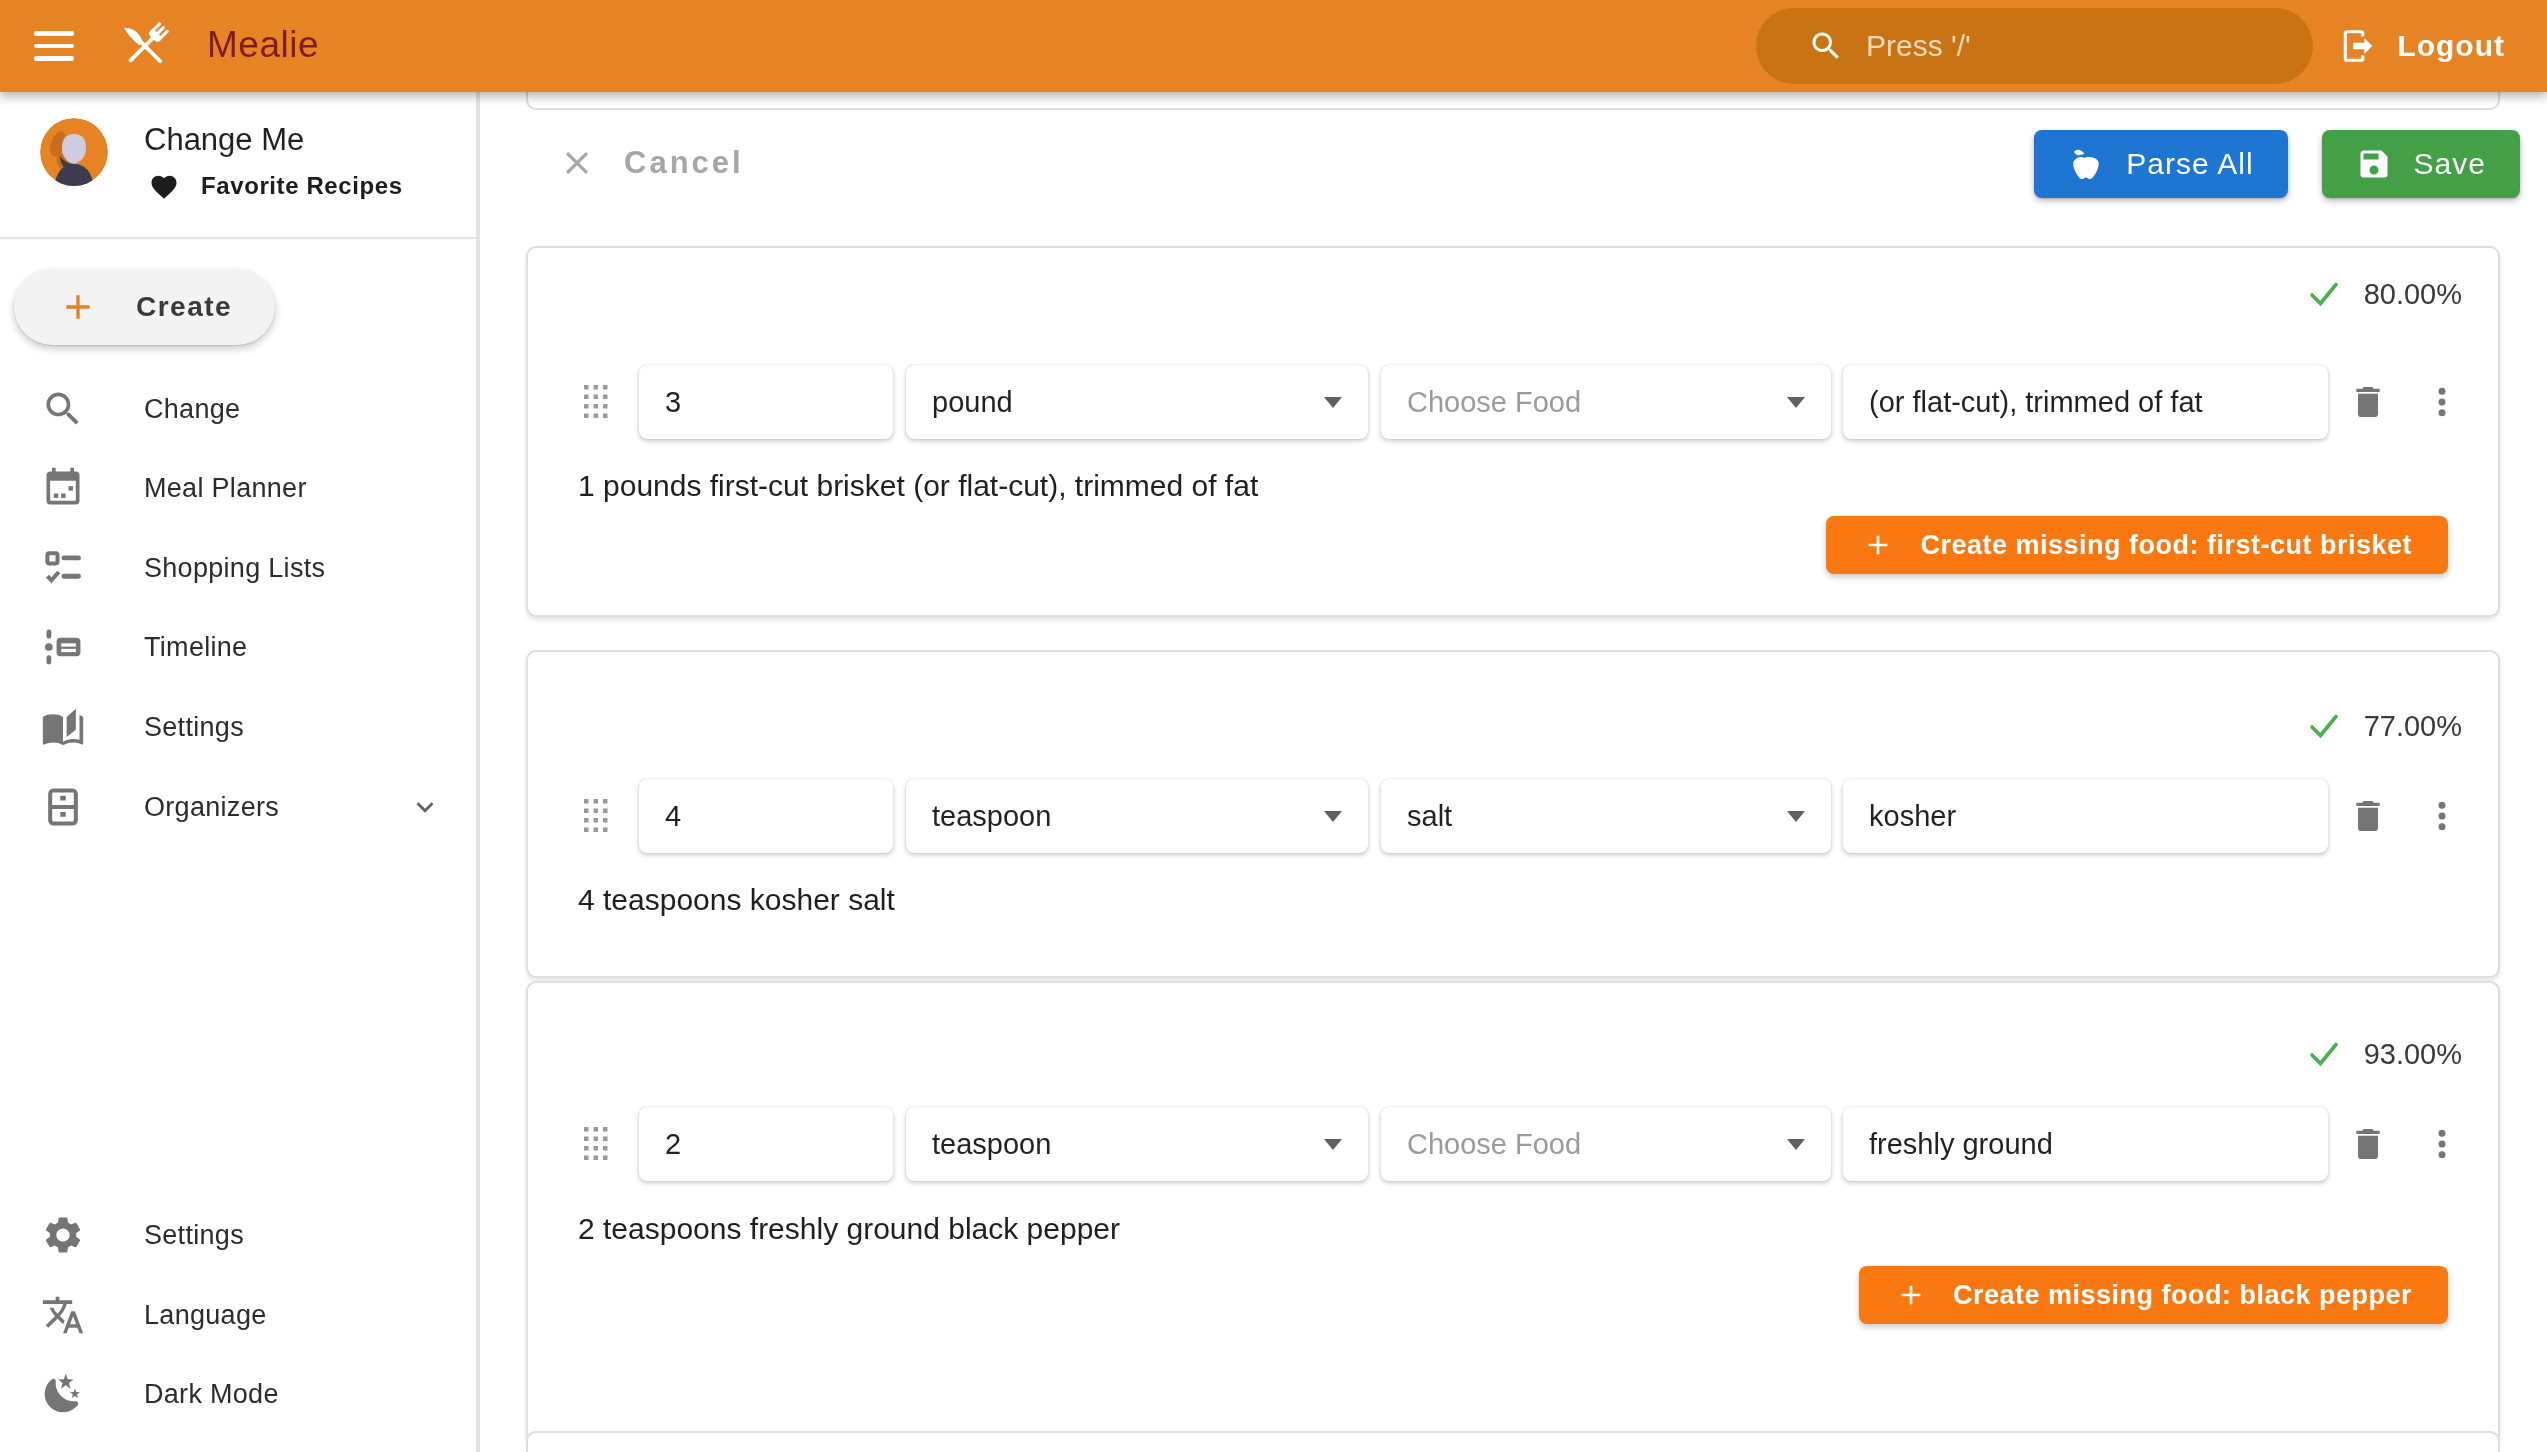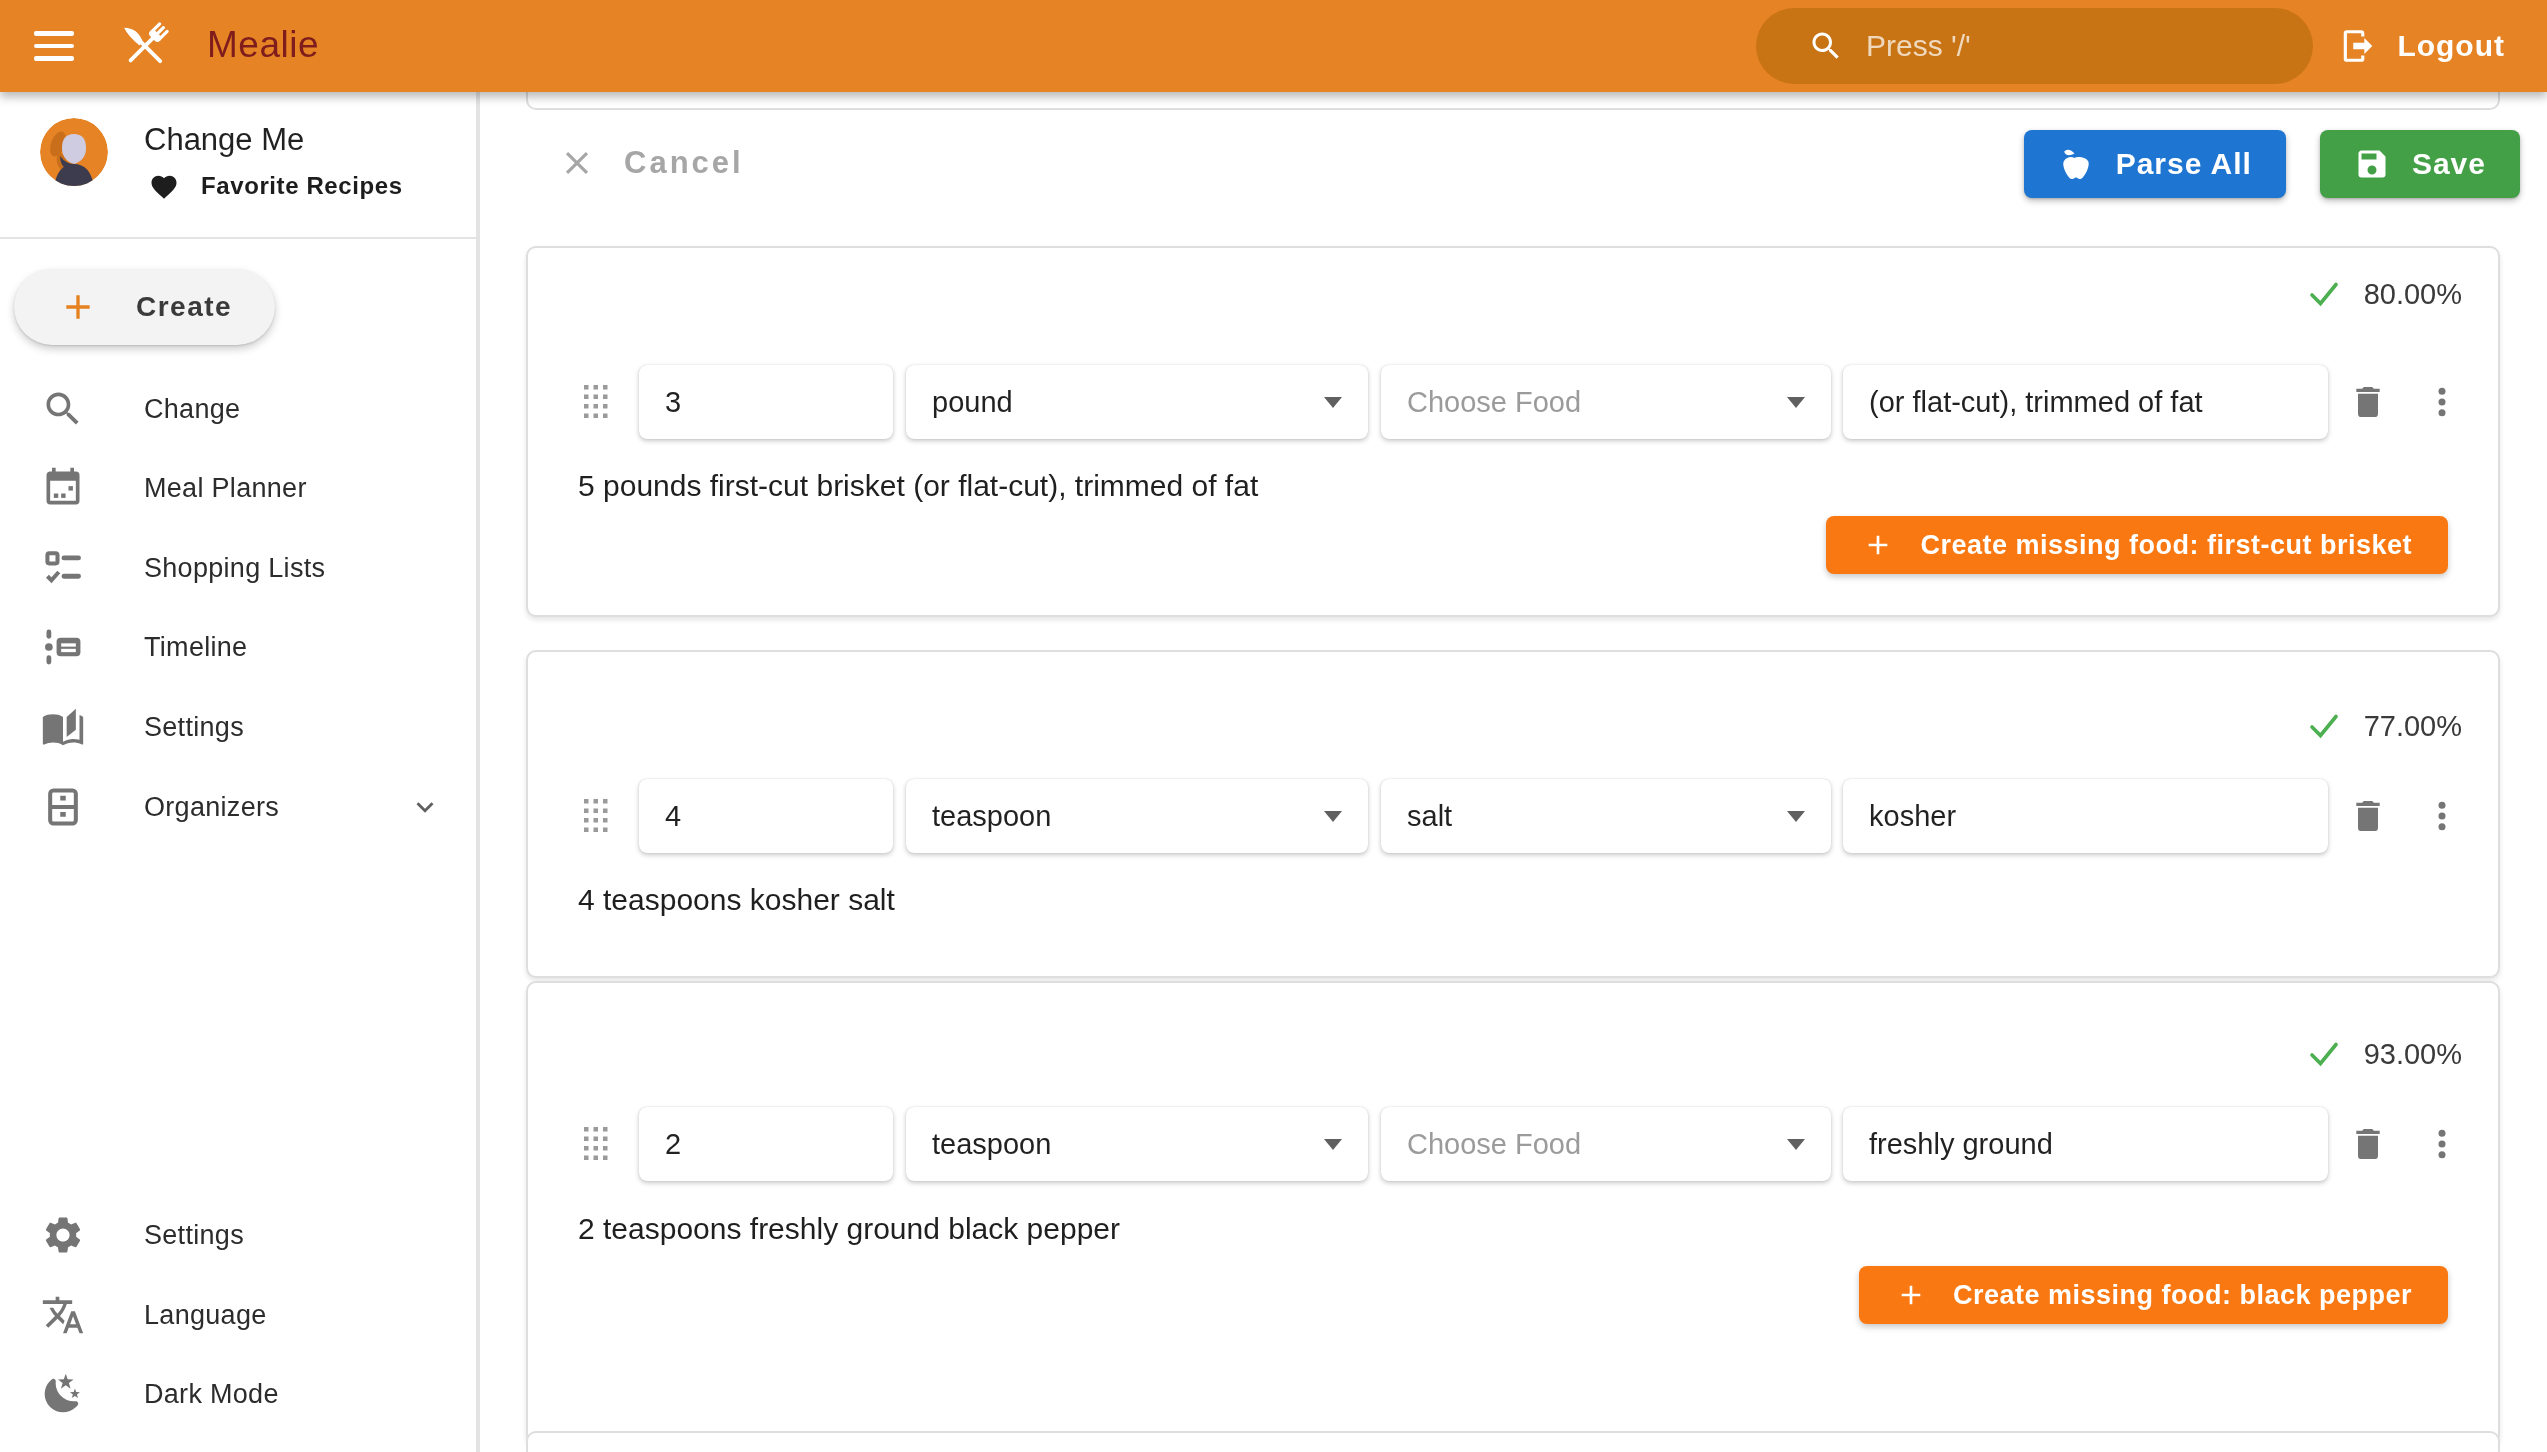--- a/index.html
+++ b/index.html
@@ -50,21 +50,21 @@
 
   
   .main{position:absolute;left:484px;top:92px;width:2064px;height:1361px;background:#fff;overflow:hidden}
   .prev-card-bottom{position:absolute;left:42px;top:-24px;width:1974px;height:42px;background:#fff;
     border:2px solid #dedede;border-radius:0 0 10px 10px}
   .cancel-btn{position:absolute;left:62px;top:36px;height:70px;display:flex;align-items:center;gap:28px;
     color:#a6a6a6;cursor:pointer;padding:0 12px;border-radius:6px}
   .cancel-btn .lbl{font-size:31px;font-weight:600;letter-spacing:3px}
   .toolbar-actions{position:absolute;right:28px;top:38px;display:flex;gap:34px}
   .btn{height:68px;border-radius:8px;display:flex;align-items:center;gap:22px;padding:0 34px;color:#fff;
-    font-size:30px;font-weight:700;letter-spacing:1px;cursor:pointer;
+    font-size:30px;font-weight:400;letter-spacing:1px;cursor:pointer;
     box-shadow:0 3px 6px rgba(0,0,0,.25), 0 1px 2px rgba(0,0,0,.15)}
   .btn-blue{background:var(--blue)}
   .btn-green{background:var(--green)}
 
   
   .card{position:absolute;left:42px;width:1974px;background:#fff;border:2px solid #dedede;border-radius:10px;
     box-shadow:0 3px 5px rgba(0,0,0,.10)}
   .c0{top:154px;height:371px}
   .c1{top:558px;height:328px}
   .c2{top:889px;height:464px}
@@ -323,21 +323,21 @@
         </svg>
       </span>
       <span class="icon-btn kebab-btn">
         <svg width="40" height="40" viewBox="0 0 24 24">
           <circle cx="12" cy="5.5" r="2.1" fill="#757575"></circle>
             <circle cx="12" cy="12" r="2.1" fill="#757575"></circle>
             <circle cx="12" cy="18.5" r="2.1" fill="#757575"></circle>
         </svg>
       </span>
     </div>
-    <div class="orig">5 pounds first-cut brisket (or flat-cut), trimmed of fat</div>
+    <div class="orig">1 pounds first-cut brisket (or flat-cut), trimmed of fat</div>
     <div class="missing-btn">
       <svg width="32" height="32" viewBox="0 0 24 24">
         <path fill="#fff" d="M19 13h-6v6h-2v-6H5v-2h6V5h2v6h6v2z"></path>
       </svg>
       <span>Create missing food: first-cut brisket</span>
     </div>
   </section>
 
   <section class="card c1">
     <div class="confidence">

